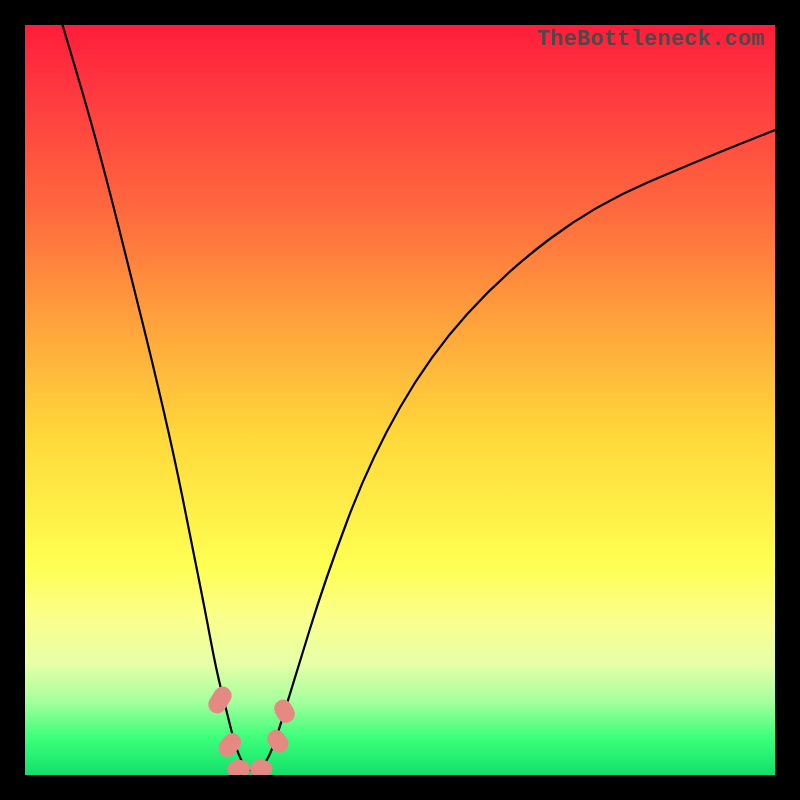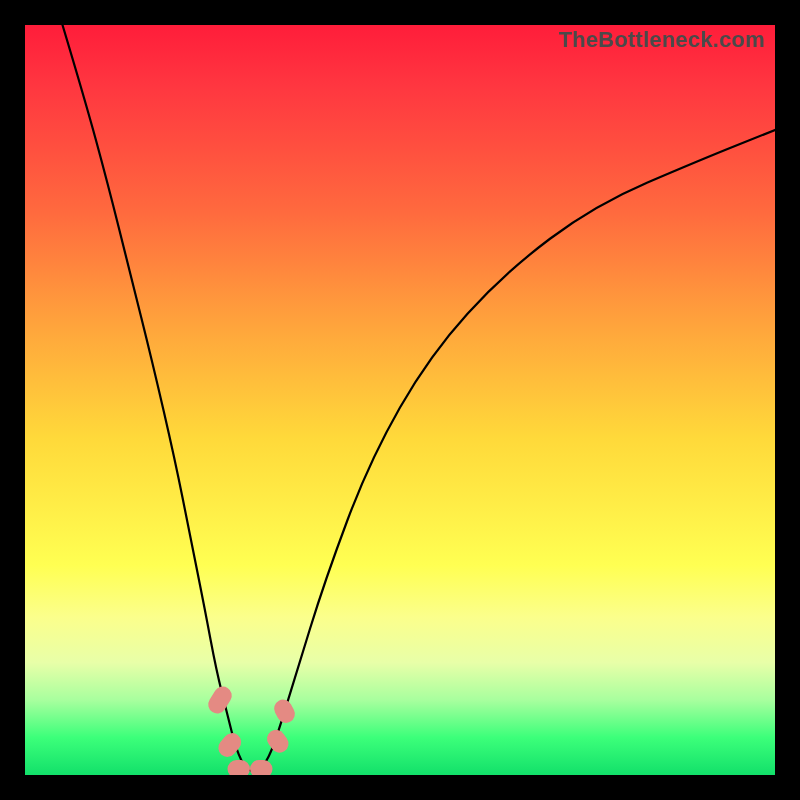--- a/index.html
+++ b/index.html
@@ -32,21 +32,21 @@
       #12e06a 100%
     );
   }
   .watermark {
     position: absolute;
     top: 2px;
     right: 10px;
     font-size: 22px;
     font-weight: 600;
     color: #4a4a4a;
-    font-family: Liberation Sans, sans-serif;
+    font-family: Liberation Mono, monospace;
     letter-spacing: 0.2px;
   }
   svg.curve {
     position: absolute;
     left: 0;
     top: 0;
     width: 750px;
     height: 750px;
   }
   .marker {

